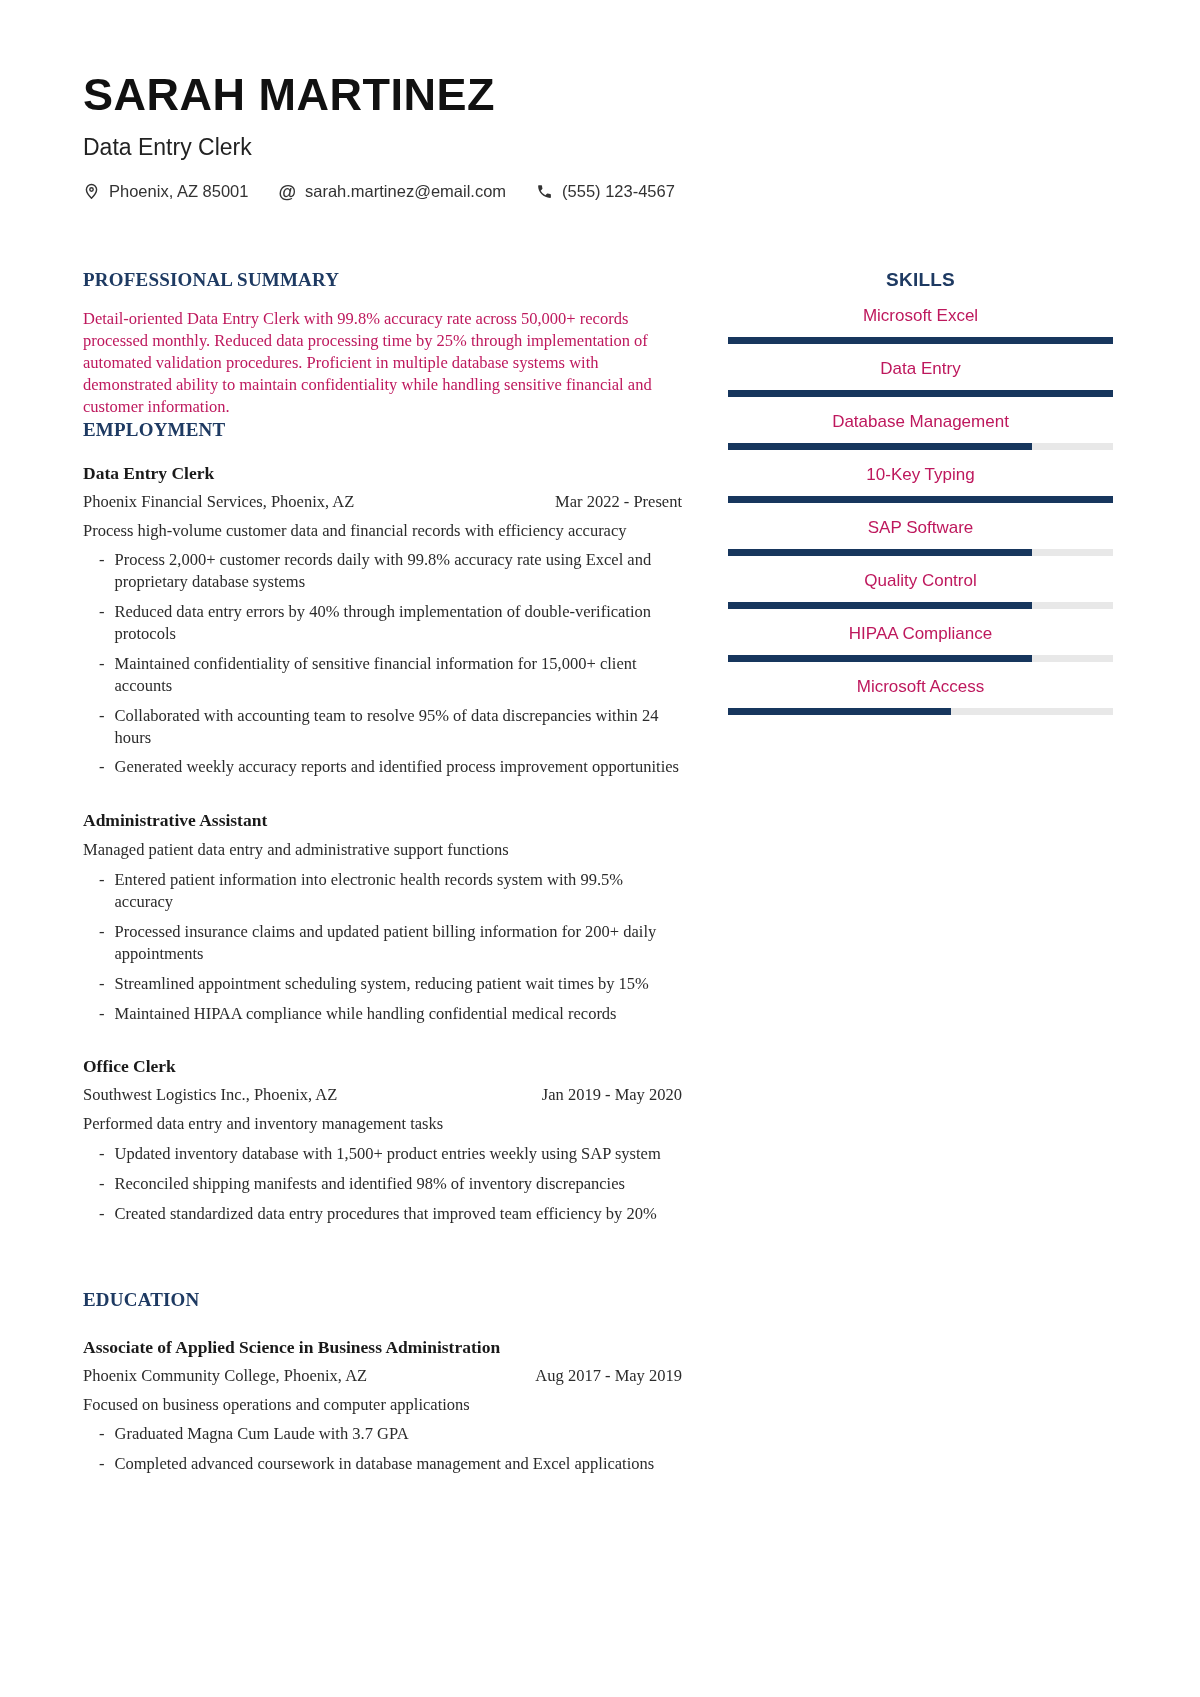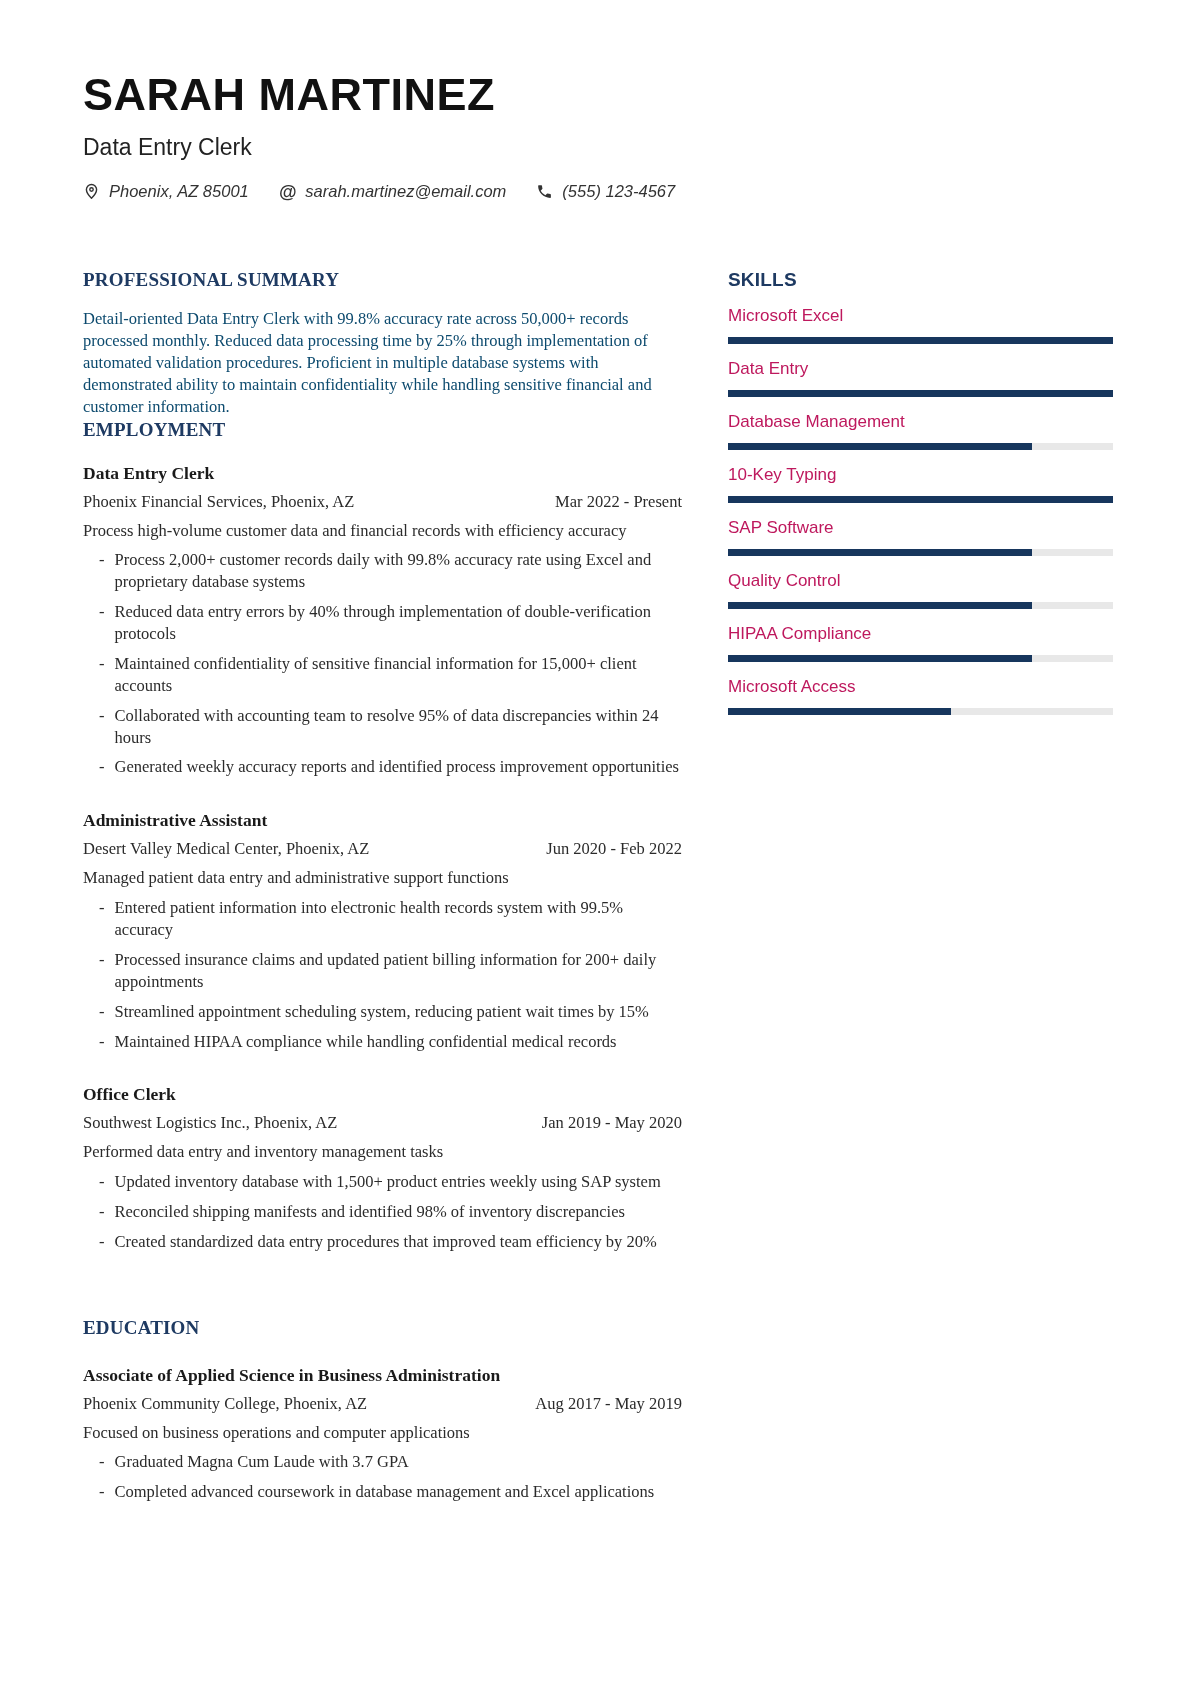--- a/index.html
+++ b/index.html
@@ -27,39 +27,39 @@
     margin-top: 17px;
   }
   .contact-row {
     display: flex;
     align-items: center;
     gap: 30px;
     margin-top: 21px;
     font-size: 16.5px;
     color: #333333;
   }
-  .contact-item { display: flex; align-items: center; gap: 9px; font-style: italic; }
+  .contact-item { display: flex; align-items: center; gap: 9px; }
   .contact-item svg { display: block; }
   .at-glyph { font-size: 18px; font-weight: bold; color: #333; line-height: 1; }
   
   .columns { display: flex; gap: 46px; margin-top: 68px; }
   .col-left  { width: 599px; flex: 0 0 599px; font-family: Liberation Serif, serif; }
-  .col-right { width: 385px; flex: 0 0 385px; }
+  .col-right { width: 385px; flex: 0 0 385px; text-align: center; }
   .section-heading {
     font-size: 19px;
     font-weight: bold;
     color: #1e3a62;
     letter-spacing: 0.2px;
   }
   
   .summary-text {
     margin-top: 17px;
     font-size: 16.5px;
     line-height: 1.34;
-    color: #0c4a6e;
+    color: #be185d;
   }
   
   .section-employment { }
   .section-education  { margin-top: 64px; }
   .entry { margin-top: 26px; }
   .entry-title {
     font-size: 17.5px;
     font-weight: bold;
     color: #1a1a1a;
   }
@@ -165,24 +165,20 @@
               </div>
             <div class="bullet">
                 <span class="dash">-</span>
                 <span>Generated weekly accuracy reports and identified process improvement opportunities</span>
               </div>
           </div>
         </div>
 
         <div class="entry" style="margin-top:32px">
           <div class="entry-title">Administrative Assistant</div>
-          <div class="entry-row">
-            <span>Desert Valley Medical Center, Phoenix, AZ</span>
-            <span class="entry-dates">Jun 2020 - Feb 2022</span>
-          </div>
           <div class="entry-desc">Managed patient data entry and administrative support functions</div>
           <div class="bullets">
             <div class="bullet">
                 <span class="dash">-</span>
                 <span>Entered patient information into electronic health records system with 99.5% accuracy</span>
               </div>
             <div class="bullet">
                 <span class="dash">-</span>
                 <span>Processed insurance claims and updated patient billing information for 200+ daily appointments</span>
               </div>

